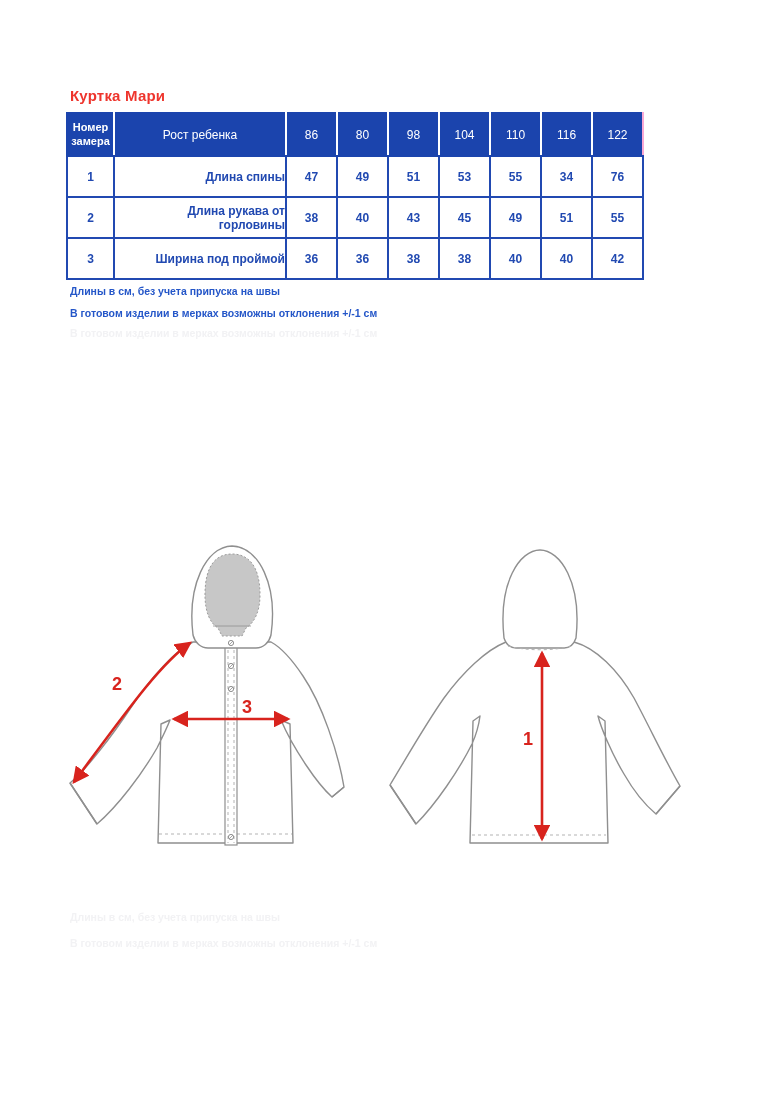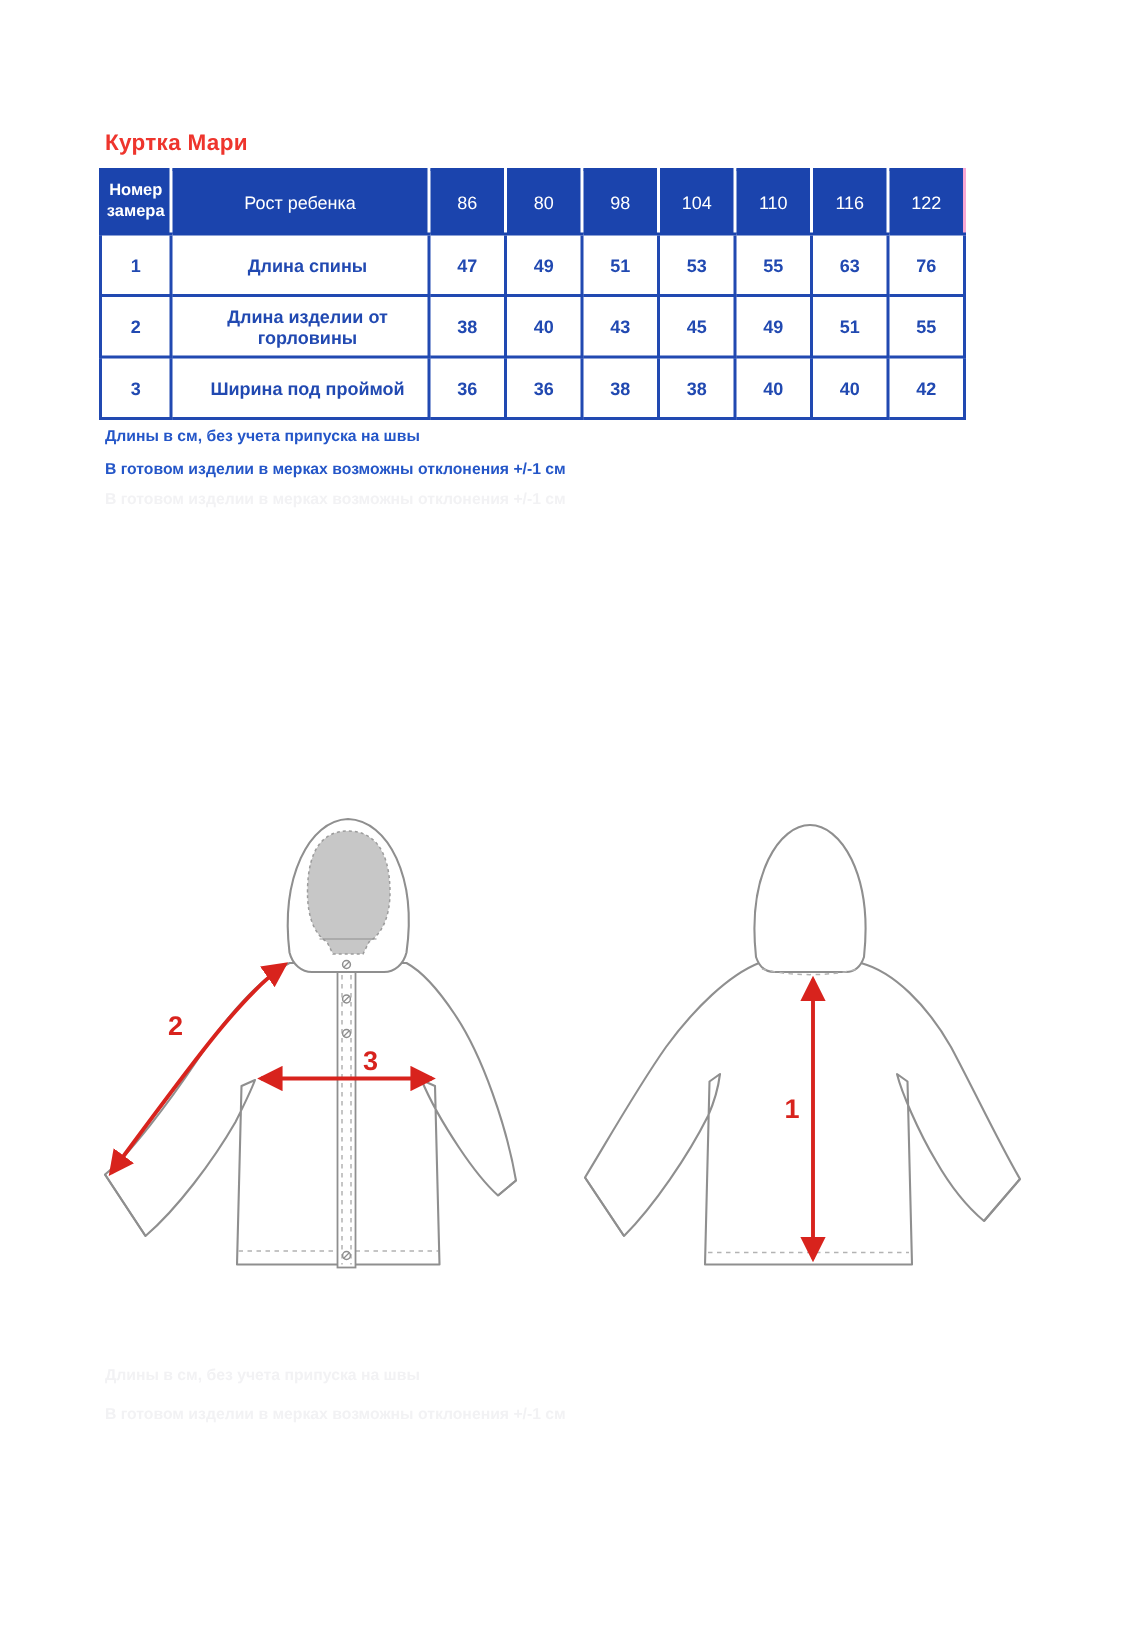--- a/index.html
+++ b/index.html
@@ -21,21 +21,21 @@
     text-align:center;vertical-align:middle;padding:0;
   }
   table.sizes thead th{
     background:#1b44ad;color:#ffffff;border:2px solid #1b44ad;
     border-right:2px solid #ffffff;height:41px;font-weight:normal;
   }
   table.sizes thead th.measure-col{font-size:11px;font-weight:600;line-height:1.25;}
   table.sizes thead th:last-child{border-right:2px solid #f9a8d4;}
   table.sizes tbody tr{height:41px;background:#ffffff;}
   table.sizes tbody td.name{
-    text-align:center;padding-left:10px;font-weight:600;font-size:12px;
+    text-align:right;padding-left:10px;font-weight:600;font-size:12px;
   }
   table.sizes tbody td{font-weight:bold;}
   
   .note{
     position:absolute;left:70px;margin:0;
     font-size:10.5px;font-weight:600;color:#2456c8;
   }
   .note.n1{top:285px;}
   .note.n2{top:307px;}
   .ghost{
@@ -91,26 +91,26 @@
     </thead>
     <tbody>
       <tr>
         <td>1</td>
         <td class="name">Длина спины</td>
         <td>47</td>
         <td>49</td>
         <td>51</td>
         <td>53</td>
         <td>55</td>
-        <td>63</td>
+        <td>34</td>
         <td>76</td>
       </tr>
       <tr>
         <td>2</td>
-        <td class="name">Длина изделии от горловины</td>
+        <td class="name">Длина рукава от горловины</td>
         <td>38</td>
         <td>40</td>
         <td>43</td>
         <td>45</td>
         <td>49</td>
         <td>51</td>
         <td>55</td>
       </tr>
       <tr>
         <td>3</td>

